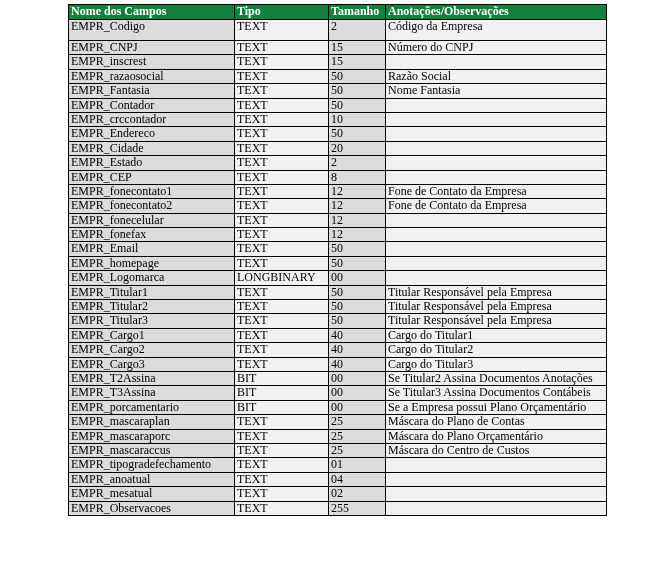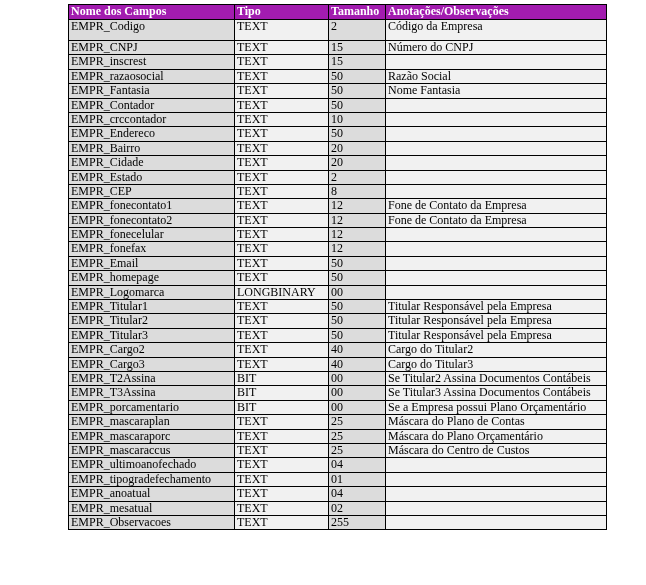--- a/index.html
+++ b/index.html
@@ -19,21 +19,21 @@
     border: 1px solid #000;
     padding: 0 2px;
     height: 13.4px;
     line-height: 13px;
     text-align: left;
     vertical-align: top;
     white-space: nowrap;
     overflow: hidden;
   }
   table.fields th {
-    background: #a21caf; color: #ffffff; font-weight: bold;
+    background: #15803d; color: #ffffff; font-weight: bold;
     height: 14px;
   }
   table.fields td.col-a { background: #dcdcdc; }
   table.fields td.col-b { background: #f1f1f1; }
   table.fields tr.tall td { height: 20px; }
 </style>
 </head>
 <body>
 
 <table class="fields">
@@ -94,26 +94,20 @@
         <td class="col-a">10</td>
         <td class="col-b"></td>
       </tr>
       <tr>
         <td class="col-a">EMPR_Endereco</td>
         <td class="col-b">TEXT</td>
         <td class="col-a">50</td>
         <td class="col-b"></td>
       </tr>
       <tr>
-        <td class="col-a">EMPR_Bairro</td>
-        <td class="col-b">TEXT</td>
-        <td class="col-a">20</td>
-        <td class="col-b"></td>
-      </tr>
-      <tr>
         <td class="col-a">EMPR_Cidade</td>
         <td class="col-b">TEXT</td>
         <td class="col-a">20</td>
         <td class="col-b"></td>
       </tr>
       <tr>
         <td class="col-a">EMPR_Estado</td>
         <td class="col-b">TEXT</td>
         <td class="col-a">2</td>
         <td class="col-b"></td>
@@ -178,36 +172,42 @@
         <td class="col-a">50</td>
         <td class="col-b">Titular Responsável pela Empresa</td>
       </tr>
       <tr>
         <td class="col-a">EMPR_Titular3</td>
         <td class="col-b">TEXT</td>
         <td class="col-a">50</td>
         <td class="col-b">Titular Responsável pela Empresa</td>
       </tr>
       <tr>
+        <td class="col-a">EMPR_Cargo1</td>
+        <td class="col-b">TEXT</td>
+        <td class="col-a">40</td>
+        <td class="col-b">Cargo do Titular1</td>
+      </tr>
+      <tr>
         <td class="col-a">EMPR_Cargo2</td>
         <td class="col-b">TEXT</td>
         <td class="col-a">40</td>
         <td class="col-b">Cargo do Titular2</td>
       </tr>
       <tr>
         <td class="col-a">EMPR_Cargo3</td>
         <td class="col-b">TEXT</td>
         <td class="col-a">40</td>
         <td class="col-b">Cargo do Titular3</td>
       </tr>
       <tr>
         <td class="col-a">EMPR_T2Assina</td>
         <td class="col-b">BIT</td>
         <td class="col-a">00</td>
-        <td class="col-b">Se Titular2  Assina Documentos Contábeis</td>
+        <td class="col-b">Se Titular2  Assina Documentos Anotações</td>
       </tr>
       <tr>
         <td class="col-a">EMPR_T3Assina</td>
         <td class="col-b">BIT</td>
         <td class="col-a">00</td>
         <td class="col-b">Se Titular3  Assina Documentos Contábeis</td>
       </tr>
       <tr>
         <td class="col-a">EMPR_porcamentario</td>
         <td class="col-b">BIT</td>
@@ -224,26 +224,20 @@
         <td class="col-a">EMPR_mascaraporc</td>
         <td class="col-b">TEXT</td>
         <td class="col-a">25</td>
         <td class="col-b">Máscara do Plano Orçamentário</td>
       </tr>
       <tr>
         <td class="col-a">EMPR_mascaraccus</td>
         <td class="col-b">TEXT</td>
         <td class="col-a">25</td>
         <td class="col-b">Máscara do Centro de Custos</td>
-      </tr>
-      <tr>
-        <td class="col-a">EMPR_ultimoanofechado</td>
-        <td class="col-b">TEXT</td>
-        <td class="col-a">04</td>
-        <td class="col-b"></td>
       </tr>
       <tr>
         <td class="col-a">EMPR_tipogradefechamento</td>
         <td class="col-b">TEXT</td>
         <td class="col-a">01</td>
         <td class="col-b"></td>
       </tr>
       <tr>
         <td class="col-a">EMPR_anoatual</td>
         <td class="col-b">TEXT</td>

